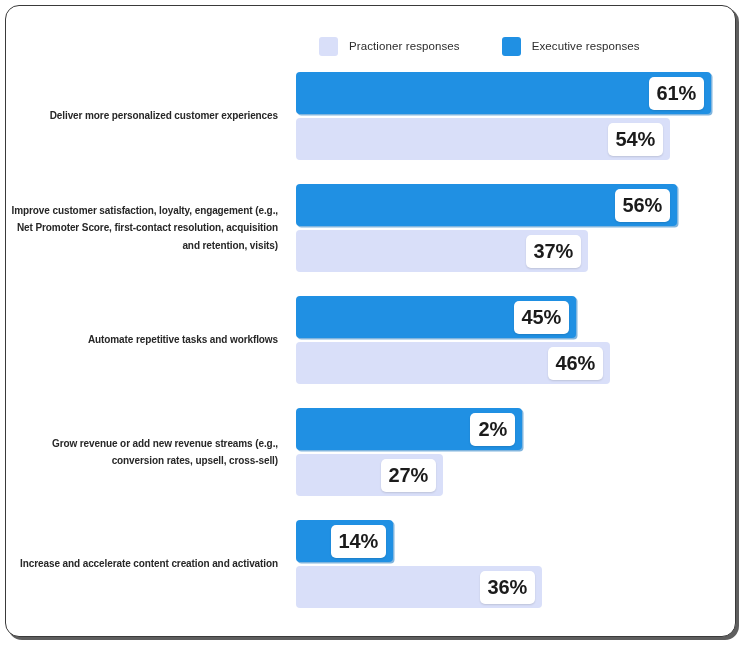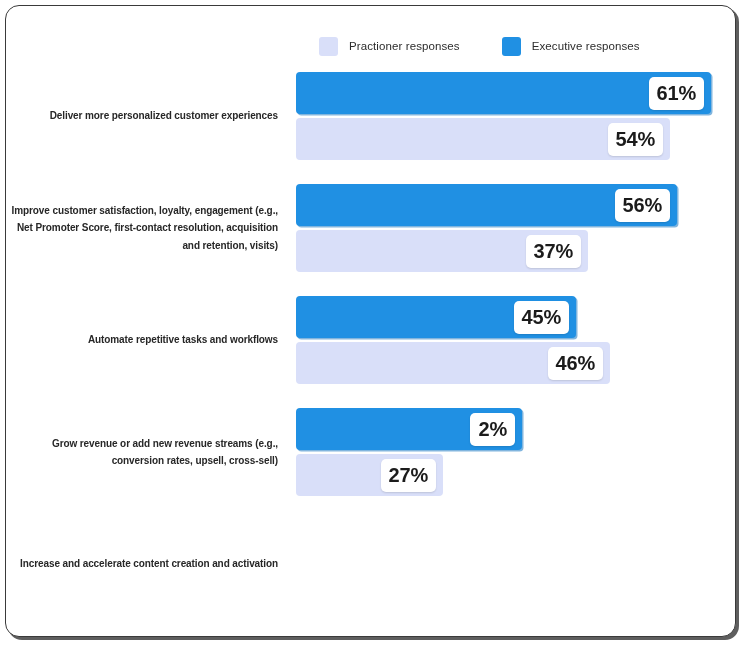--- a/index.html
+++ b/index.html
@@ -193,16 +193,24 @@
           <span class="value-badge">2%</span>
         </div>
         <div class="bar prac" style="width:147px">
           <span class="value-badge">27%</span>
         </div>
       </div>
     </div>
 
     <div class="group">
       <div class="cat-label">Increase and accelerate content creation and activation</div>
+      <div class="bars">
+        <div class="bar exec" style="width:97px">
+          <span class="value-badge">14%</span>
+        </div>
+        <div class="bar prac" style="width:246px">
+          <span class="value-badge">36%</span>
+        </div>
+      </div>
     </div>
 
   </div>
 </div>
 
 </body></html>

